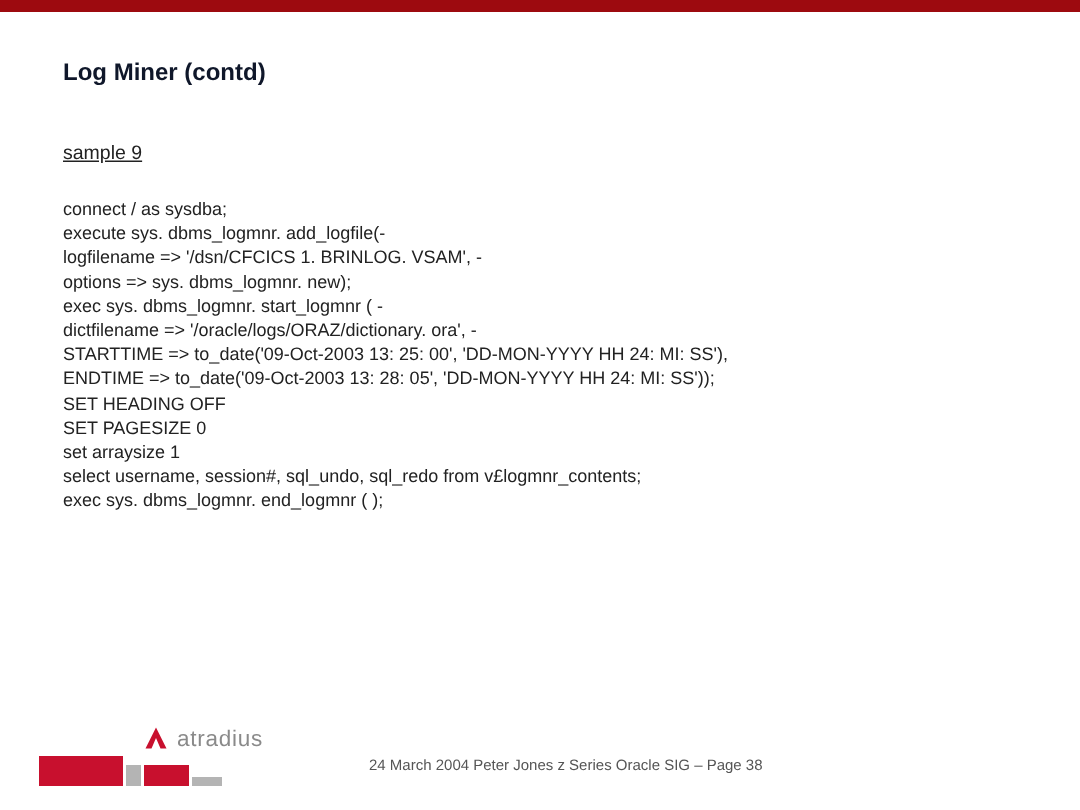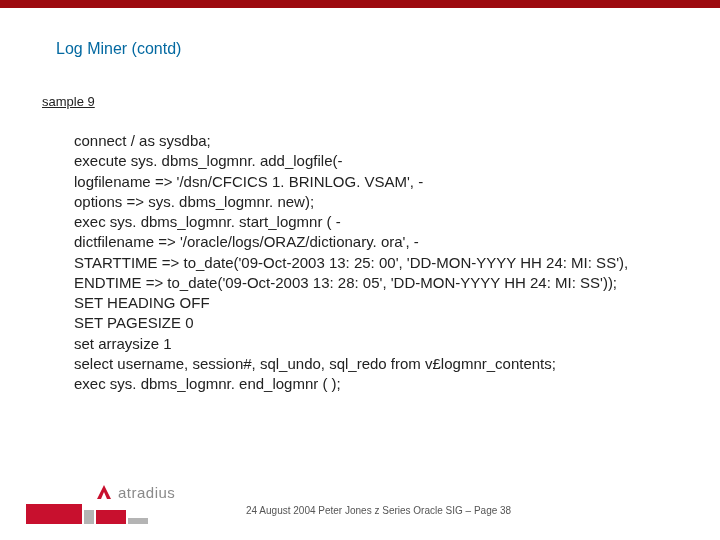--- a/index.html
+++ b/index.html
@@ -14,36 +14,35 @@
   .top-bar {
     width: 100%;
     height: 8px;
     background: #9d0a0f;
   }
   .content {
     padding: 20px 42px 0 42px;
   }
   .title {
     font-size: 16px;
-    font-weight: normal;
-    color: #0369a1;
-    margin: 12px 0 36px 14px;
+    font-weight: bold;
+    color: #0f172a;
+    margin: 12px 0 36px 0;
   }
   .sample {
     font-size: 13px;
     color: #222;
     text-decoration: underline;
     margin-bottom: 22px;
   }
   .code {
-    font-size: 15px;
+    font-size: 12px;
     color: #222;
     line-height: 1.35;
     white-space: pre-wrap;
-    margin-left: 32px;
   }
   .footer-area {
     position: absolute;
     left: 0;
     bottom: 16px;
     width: 100%;
     text-align: center;
   }
   .stripe-row {
     display: flex;
@@ -104,14 +103,14 @@
     <span class="stripe s4"></span>
   </div>
   <div class="logo">
     <span class="logo-mark">
       <svg width="20" height="20" viewBox="0 0 20 20">
         <path d="M3 17 L10 3 L17 17 L13 17 L10 10 L7 17 Z" fill="#c8102e"></path>
       </svg>
     </span>
     <span class="logo-text">atradius</span>
   </div>
-  <div class="footer-text">24 August 2004 Peter Jones  z Series Oracle SIG  – Page 38</div>
+  <div class="footer-text">24 March 2004 Peter Jones  z Series Oracle SIG  – Page 38</div>
 </div>
 
 </body></html>

